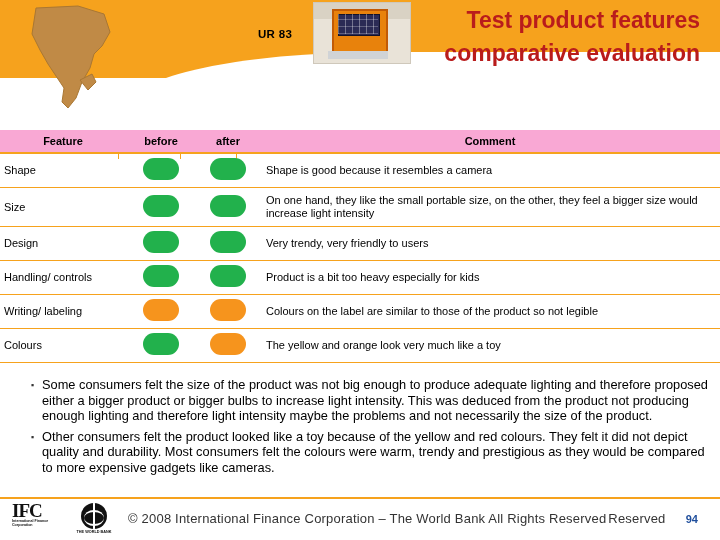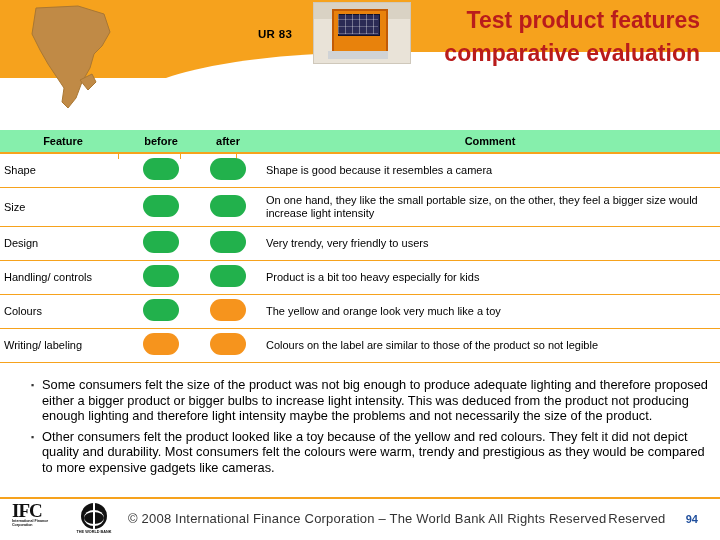--- a/index.html
+++ b/index.html
@@ -130,21 +130,21 @@
     font-size: 11px;
     color: #000;
   }
   .tbl th {
     font-size: 11px;
     font-weight: bold;
     padding: 5px 4px;
     border-bottom: 2px solid #F6A21D;
     text-align: center;
     vertical-align: middle;
-    background: #86efac;
+    background: #f9a8d4;
   }
   .tbl td {
     padding: 6px 8px;
     border-bottom: 1px solid #F6A21D;
     vertical-align: middle;
     font-size: 11px;
     line-height: 13px;
   }
   .col-feature { width: 118px; }
   .col-before  { width: 62px; }
@@ -361,30 +361,30 @@
       <td class="cell-dot"><span class="dot green"></span></td>
       <td class="cell-comment">Very trendy, very friendly to users</td>
     </tr>
     <tr>
       <td class="cell-feature">Handling/ controls</td>
       <td class="cell-dot"><span class="dot green"></span></td>
       <td class="cell-dot"><span class="dot green"></span></td>
       <td class="cell-comment">Product is a bit too heavy especially for kids</td>
     </tr>
     <tr>
-      <td class="cell-feature">Colours</td>
-      <td class="cell-dot"><span class="dot green"></span></td>
-      <td class="cell-dot"><span class="dot orange"></span></td>
-      <td class="cell-comment">The yellow and orange look very much like a toy</td>
-    </tr>
-    <tr>
       <td class="cell-feature">Writing/ labeling</td>
       <td class="cell-dot"><span class="dot orange"></span></td>
       <td class="cell-dot"><span class="dot orange"></span></td>
       <td class="cell-comment">Colours on the label are similar to those of the product so not legible</td>
+    </tr>
+    <tr>
+      <td class="cell-feature">Colours</td>
+      <td class="cell-dot"><span class="dot green"></span></td>
+      <td class="cell-dot"><span class="dot orange"></span></td>
+      <td class="cell-comment">The yellow and orange look very much like a toy</td>
     </tr>
   </tbody>
 </table>
 
 <div class="bullets">
   <div class="bullet-row">
     <div class="bullet-mark">▪</div>
     <div class="bullet-text">Some consumers felt the size of the product was not big enough to produce adequate lighting and therefore proposed either a bigger product or bigger bulbs to increase light intensity. This was deduced from the product not producing enough lighting and therefore light intensity maybe the problems and not necessarily the size of the product.</div>
   </div>
   <div class="bullet-row">

